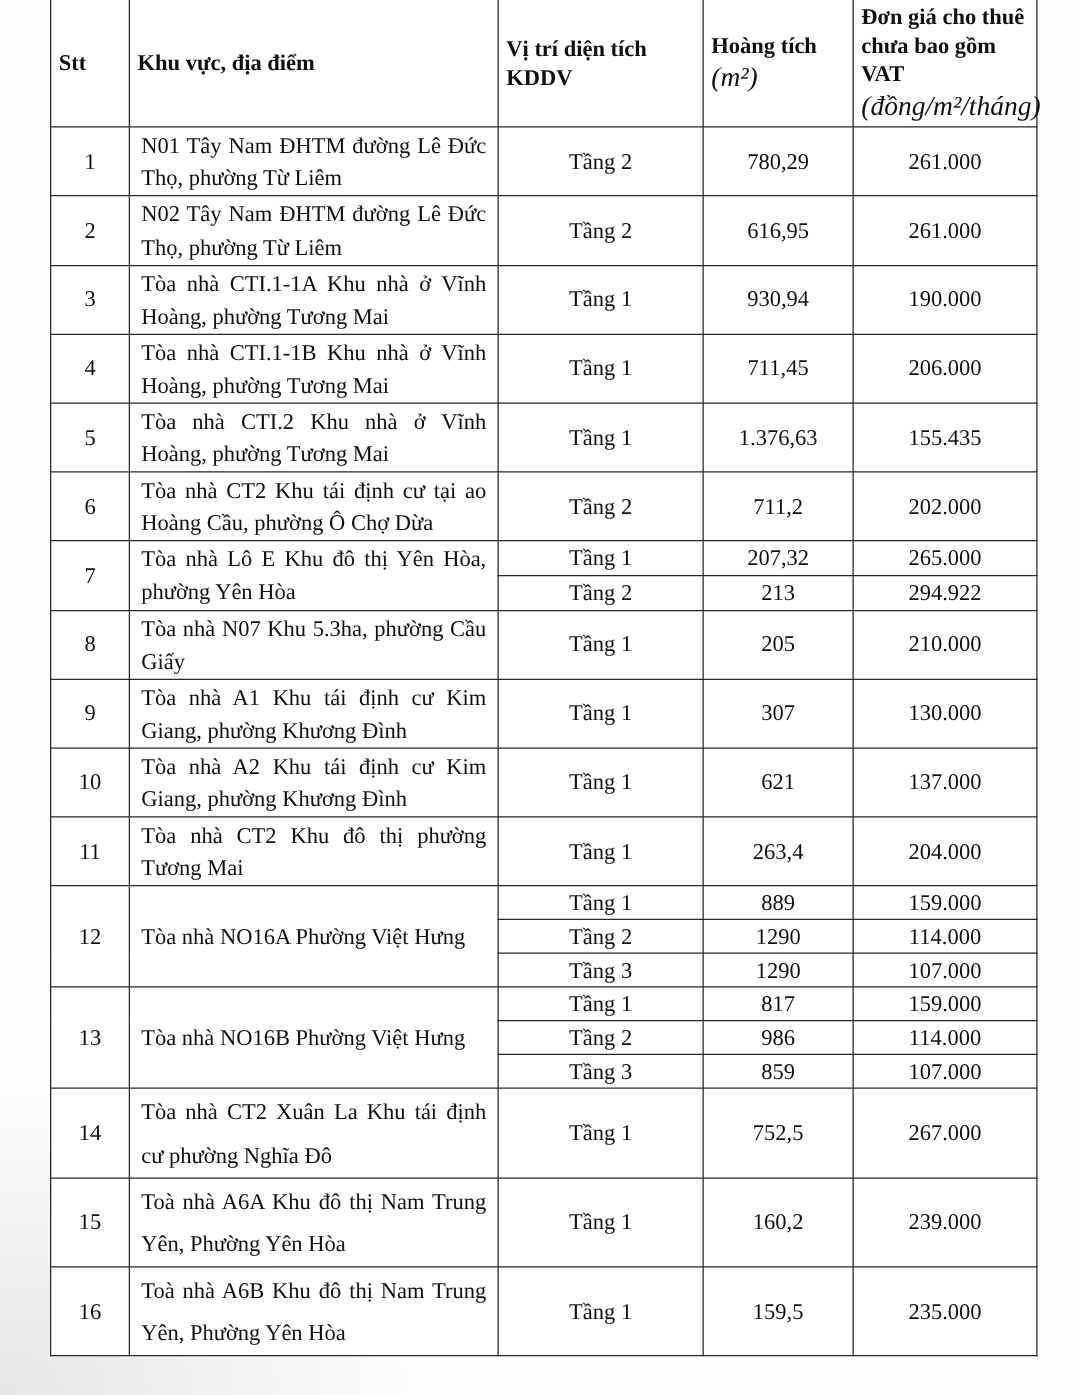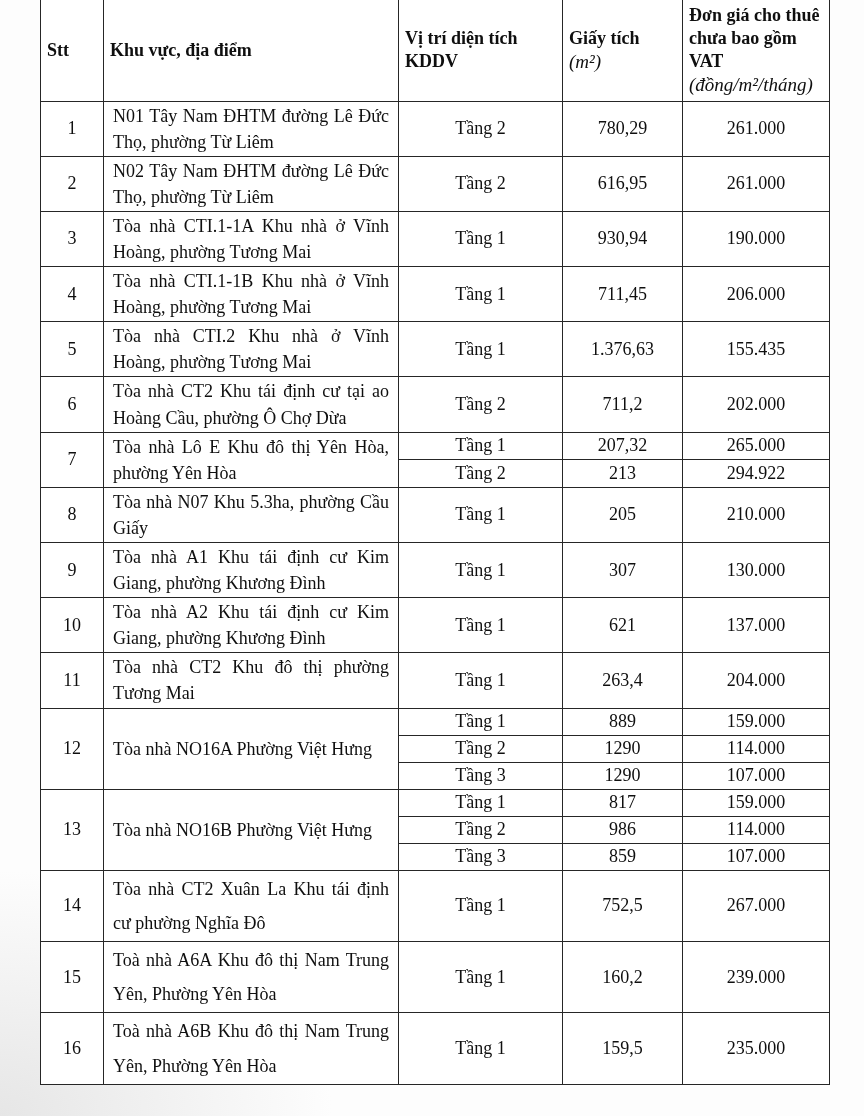--- a/index.html
+++ b/index.html
@@ -37,21 +37,21 @@
     font-weight: 700;
     line-height: 1.28;
     vertical-align: middle;
     text-align: left;
     padding: 2px 6px;
   }
   thead .unit {
     display: block;
     font-style: italic;
     font-weight: 400;
-    font-size: 19px;
+    font-size: 22px;
   }
 
   td {
     font-size: 18px;
     text-align: center;
     vertical-align: middle;
     padding: 1px 4px;
     line-height: 1.4;
   }
   td.stt { font-size: 18px; }
@@ -75,21 +75,21 @@
       <col class="c-floor">
       <col class="c-size">
       <col class="c-price">
   </colgroup>
   <thead>
     <tr>
       <th>Stt</th>
       <th>Khu vực, địa điểm</th>
       <th>Vị trí diện tích KDDV</th>
       <th>
-        <span>Giấy tích</span>
+        <span>Hoàng tích</span>
         <span class="unit">(m²)</span>
       </th>
       <th>
         <span>Đơn giá cho thuê chưa bao gồm VAT</span>
         <span class="unit">(đồng/m²/tháng)</span>
       </th>
     </tr>
   </thead>
   <tbody>
       <tr>

